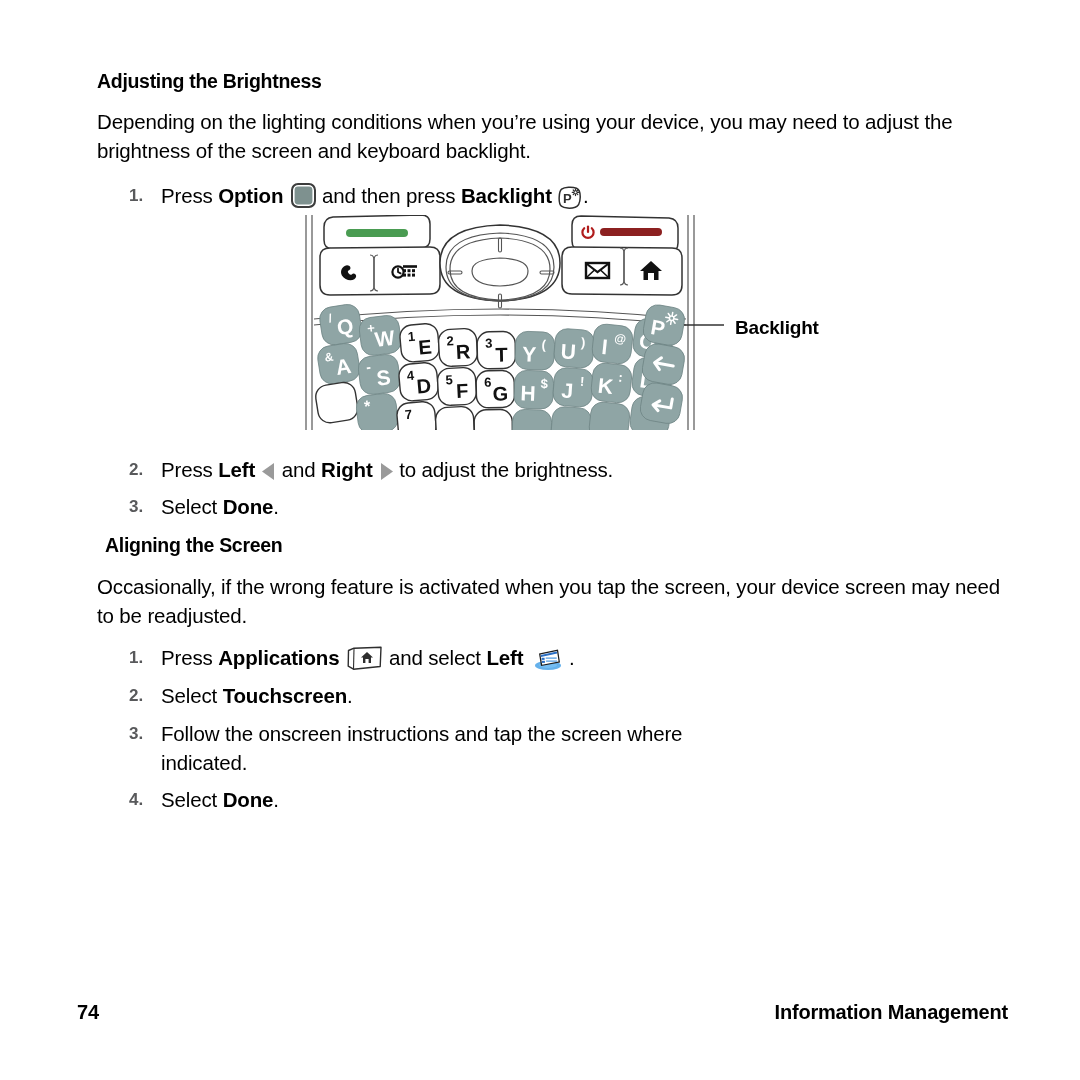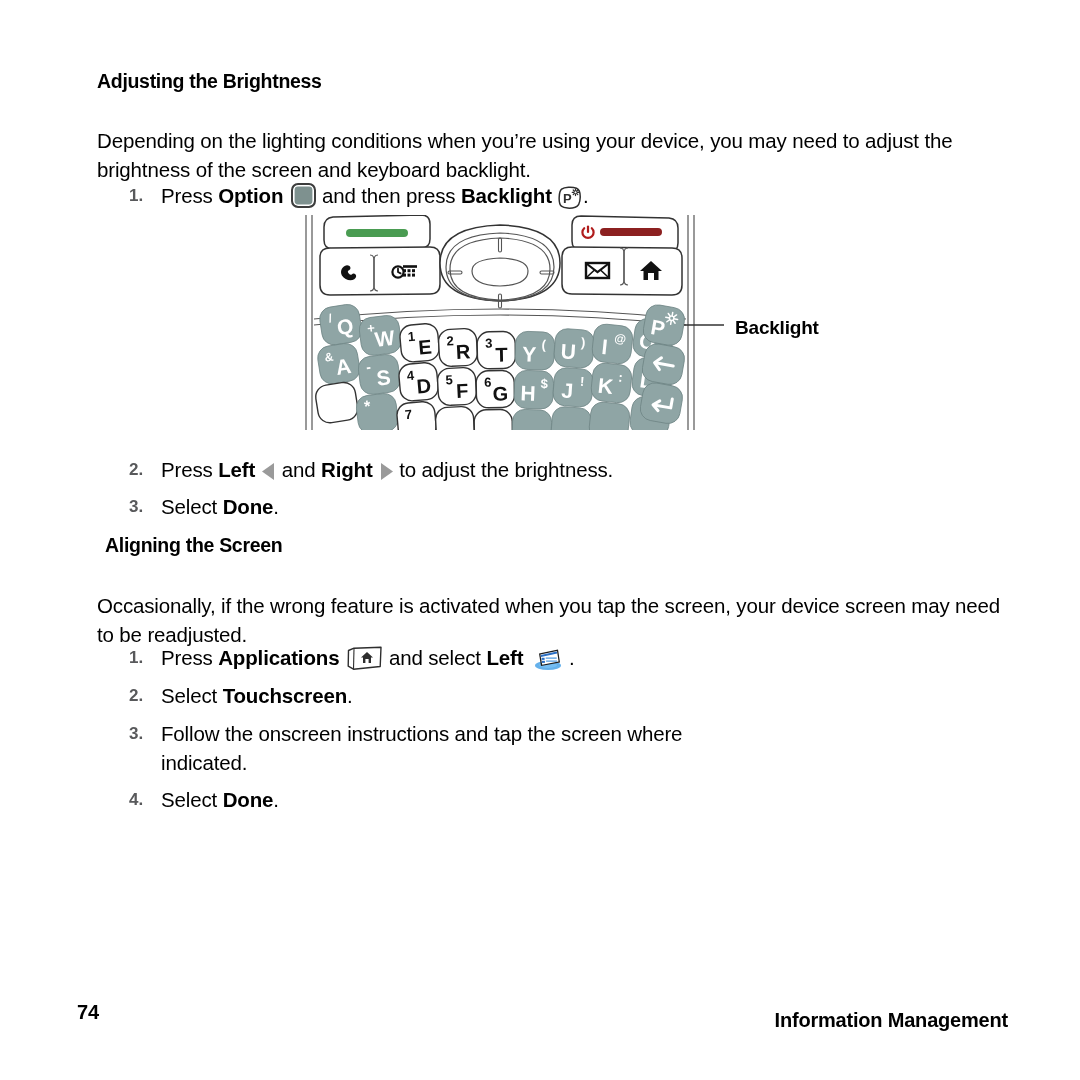--- a/index.html
+++ b/index.html
@@ -31,21 +31,20 @@
     letter-spacing: -0.3px;
     color: #000;
     white-space: nowrap;
   }
   .body-par {
     position: absolute;
     font-size: 20.5px;
     line-height: 29px;
     color: #000;
     letter-spacing: -0.15px;
-    margin-top: 19px;
   }
   .step {
     position: absolute;
     font-size: 20.5px;
     line-height: 29px;
     letter-spacing: -0.15px;
     color: #000;
   }
   .step .num {
     position: absolute;
@@ -128,21 +127,20 @@
     font-weight: bold;
     color: #000;
   }
   .footer-title {
     position: absolute;
     font-size: 20px;
     font-weight: bold;
     color: #000;
     letter-spacing: -0.2px;
     white-space: nowrap;
-    margin-top: 8px;
   }
 </style>
 </head>
 <body>
 
 <div class="page">
 
   <div class="h-sub" style="left:97px; top:70px;">Adjusting the Brightness</div>
 
   <div class="body-par" style="left:97px; top:107px; width:880px;">

